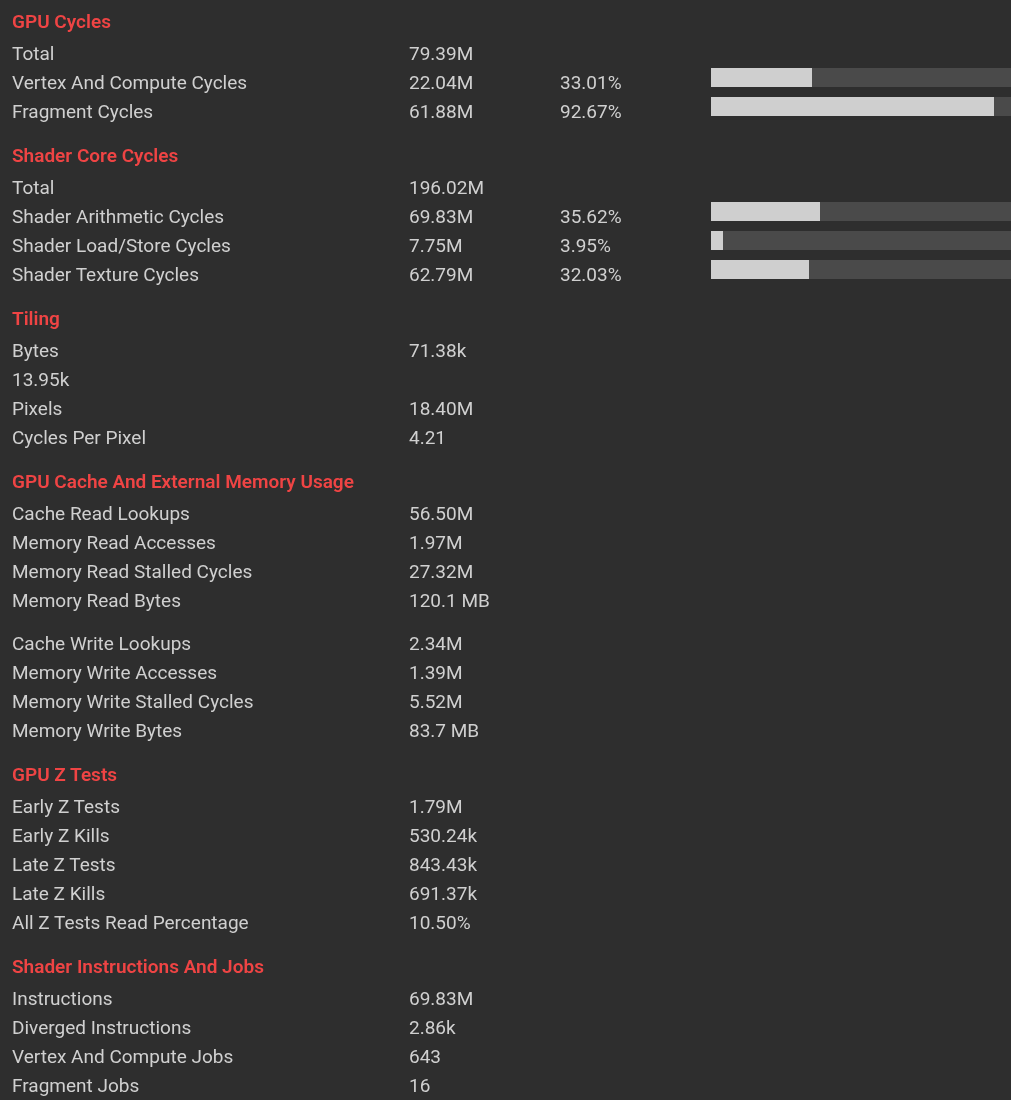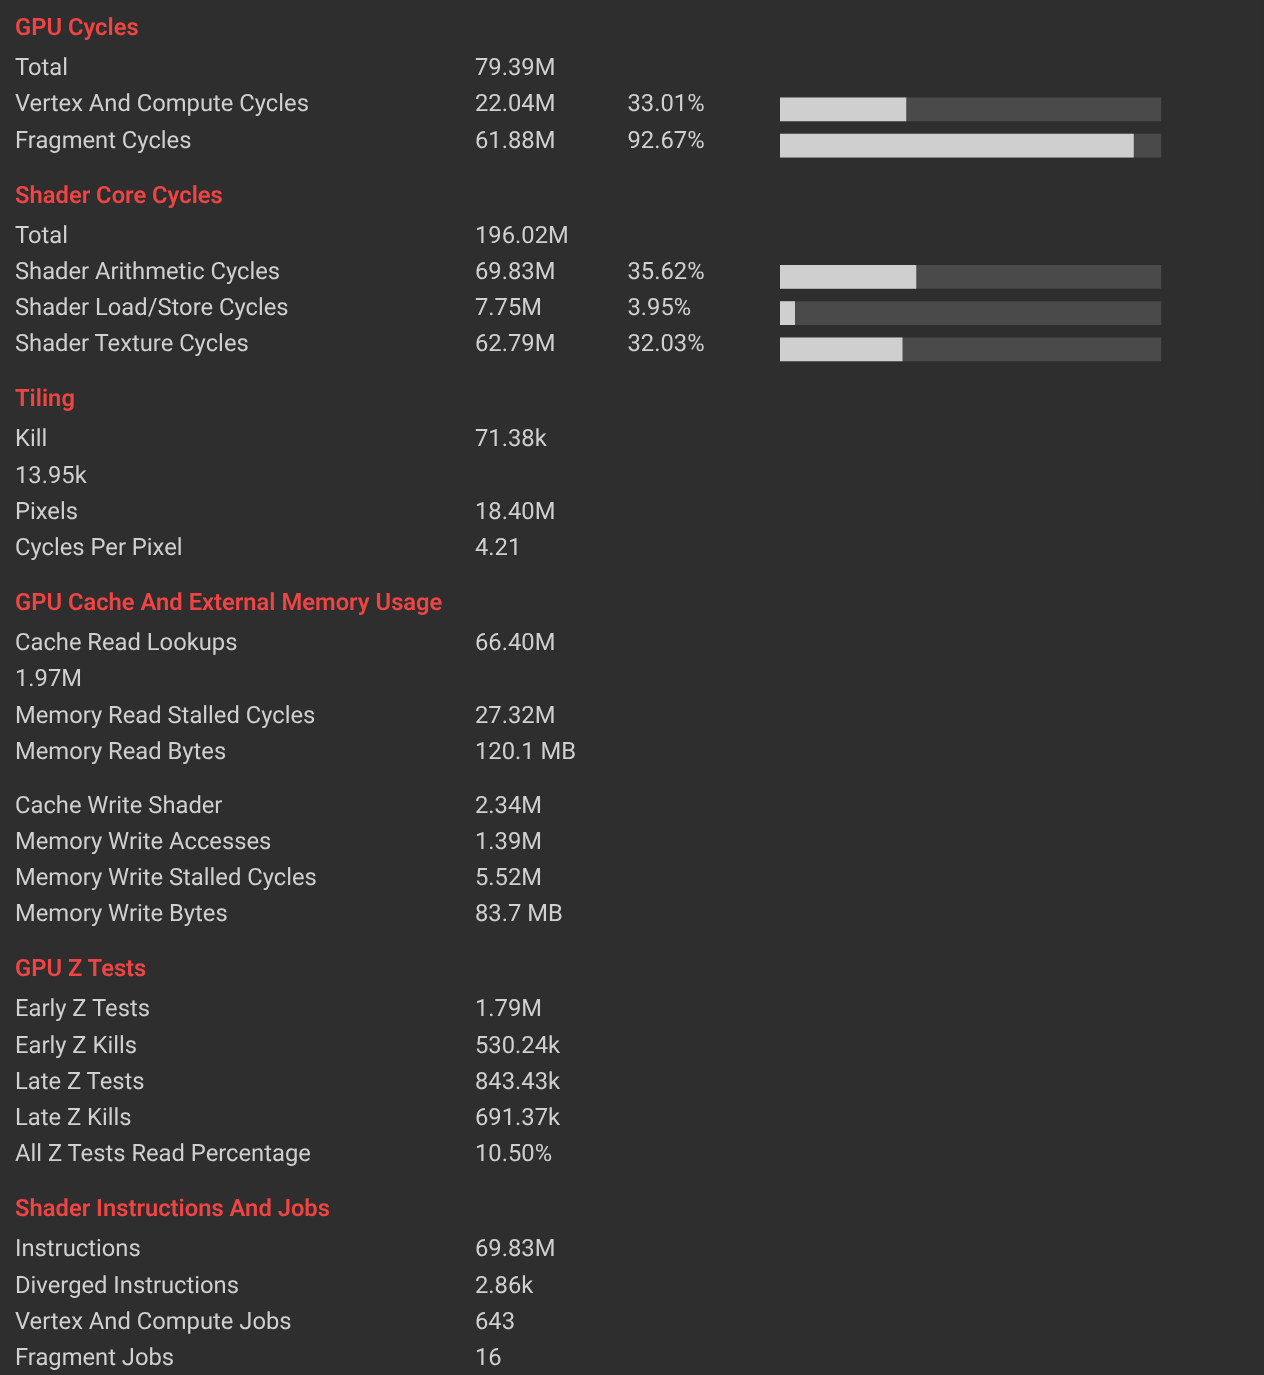--- a/index.html
+++ b/index.html
@@ -21,23 +21,24 @@
     margin-bottom: 6px;
   }
   .section-title.first {
     margin-top: 4px;
   }
   .subgap {
     height: 14px;
   }
   .row {
     display: flex;
-    align-items: flex-end;
+    align-items: flex-start;
     height: 29px;
     line-height: 29px;
+    gap: 29px;
   }
   .col-label {
     width: 368px;
     flex: 0 0 368px;
     white-space: nowrap;
     overflow: hidden;
   }
   .col-value {
     width: 122px;
     flex: 0 0 122px;
@@ -129,21 +130,21 @@
       <div class="col-value">62.79M</div>
       <div class="col-pct">32.03%</div>
       <div class="col-bar">
         <div class="bar-track">
           <div class="bar-fill" style="width: 32.03%;"></div>
         </div>
       </div>
     </div>
     <div class="section-title">Tiling</div>
     <div class="row">
-      <div class="col-label">Kill</div>
+      <div class="col-label">Bytes</div>
       <div class="col-value">71.38k</div>
       <div class="col-pct"></div>
       <div class="col-bar"></div>
     </div>
     <div class="row">
       <div class="col-value">13.95k</div>
       <div class="col-pct"></div>
       <div class="col-bar"></div>
     </div>
     <div class="row">
@@ -154,44 +155,45 @@
     </div>
     <div class="row">
       <div class="col-label">Cycles Per Pixel</div>
       <div class="col-value">4.21</div>
       <div class="col-pct"></div>
       <div class="col-bar"></div>
     </div>
     <div class="section-title">GPU Cache And External Memory Usage</div>
     <div class="row">
       <div class="col-label">Cache Read Lookups</div>
-      <div class="col-value">66.40M</div>
-      <div class="col-pct"></div>
-      <div class="col-bar"></div>
-    </div>
-    <div class="row">
+      <div class="col-value">56.50M</div>
+      <div class="col-pct"></div>
+      <div class="col-bar"></div>
+    </div>
+    <div class="row">
+      <div class="col-label">Memory Read Accesses</div>
       <div class="col-value">1.97M</div>
       <div class="col-pct"></div>
       <div class="col-bar"></div>
     </div>
     <div class="row">
       <div class="col-label">Memory Read Stalled Cycles</div>
       <div class="col-value">27.32M</div>
       <div class="col-pct"></div>
       <div class="col-bar"></div>
     </div>
     <div class="row">
       <div class="col-label">Memory Read Bytes</div>
       <div class="col-value">120.1 MB</div>
       <div class="col-pct"></div>
       <div class="col-bar"></div>
     </div>
     <div class="subgap"></div>
     <div class="row">
-      <div class="col-label">Cache Write Shader</div>
+      <div class="col-label">Cache Write Lookups</div>
       <div class="col-value">2.34M</div>
       <div class="col-pct"></div>
       <div class="col-bar"></div>
     </div>
     <div class="row">
       <div class="col-label">Memory Write Accesses</div>
       <div class="col-value">1.39M</div>
       <div class="col-pct"></div>
       <div class="col-bar"></div>
     </div>

